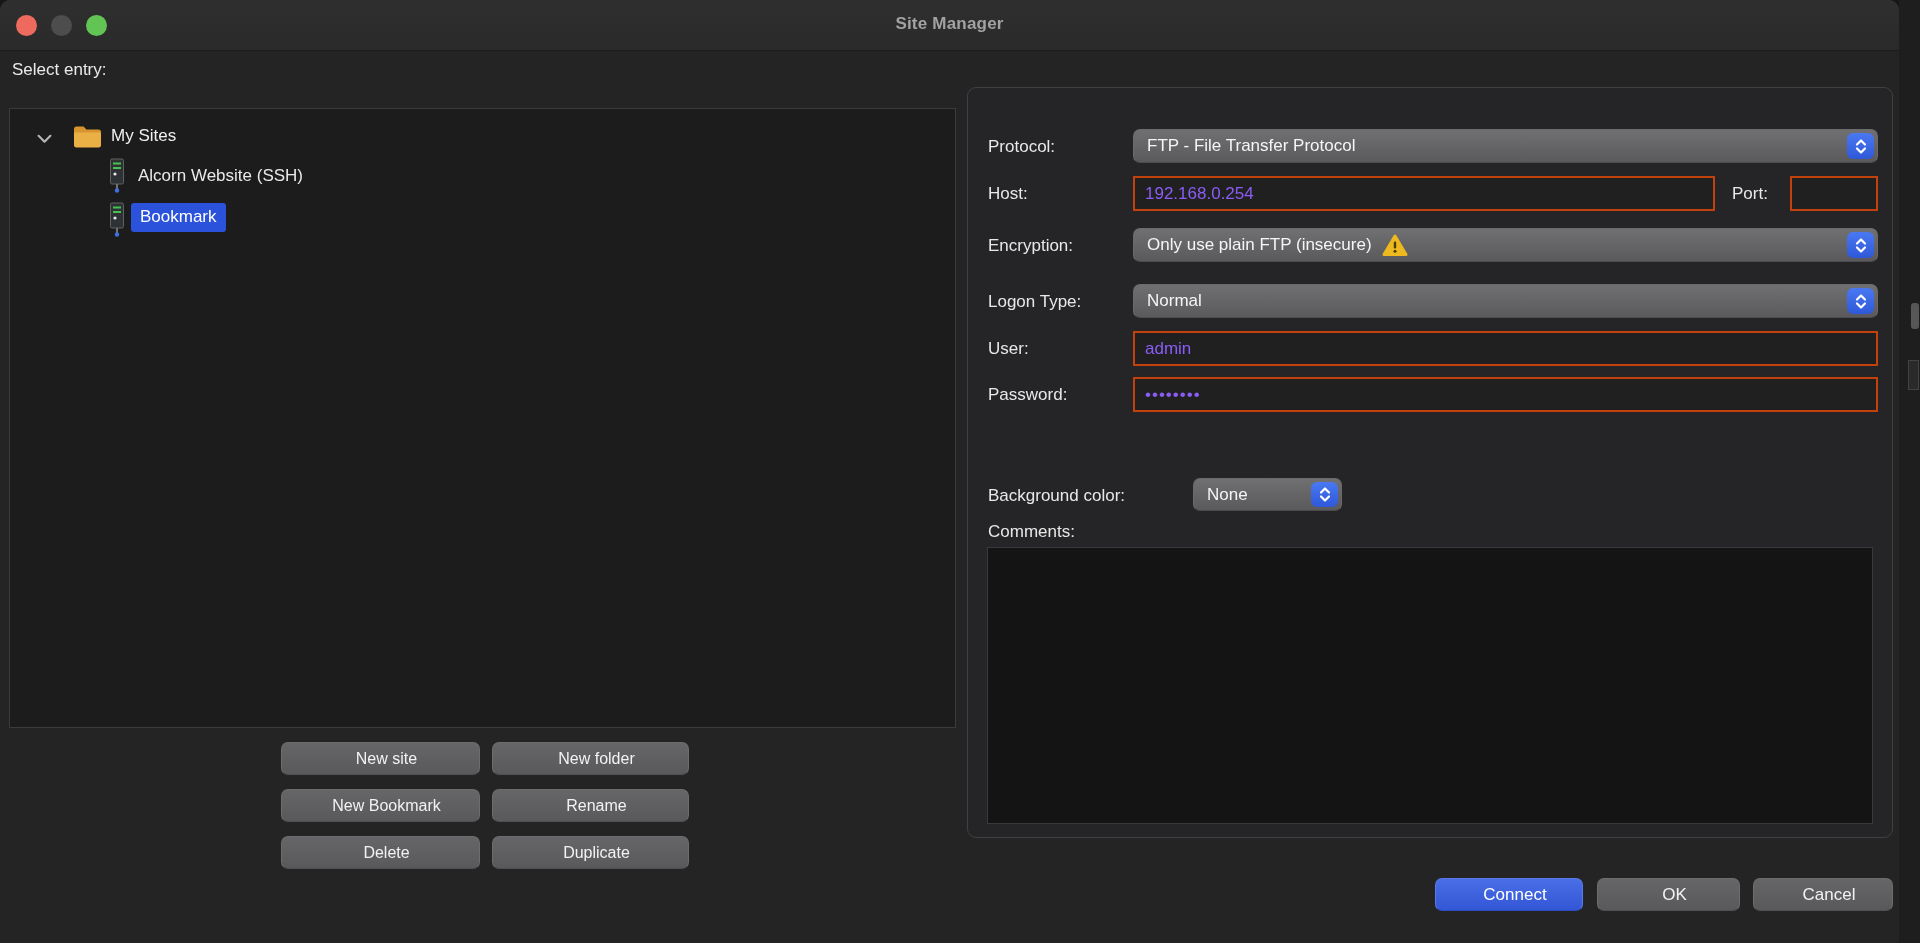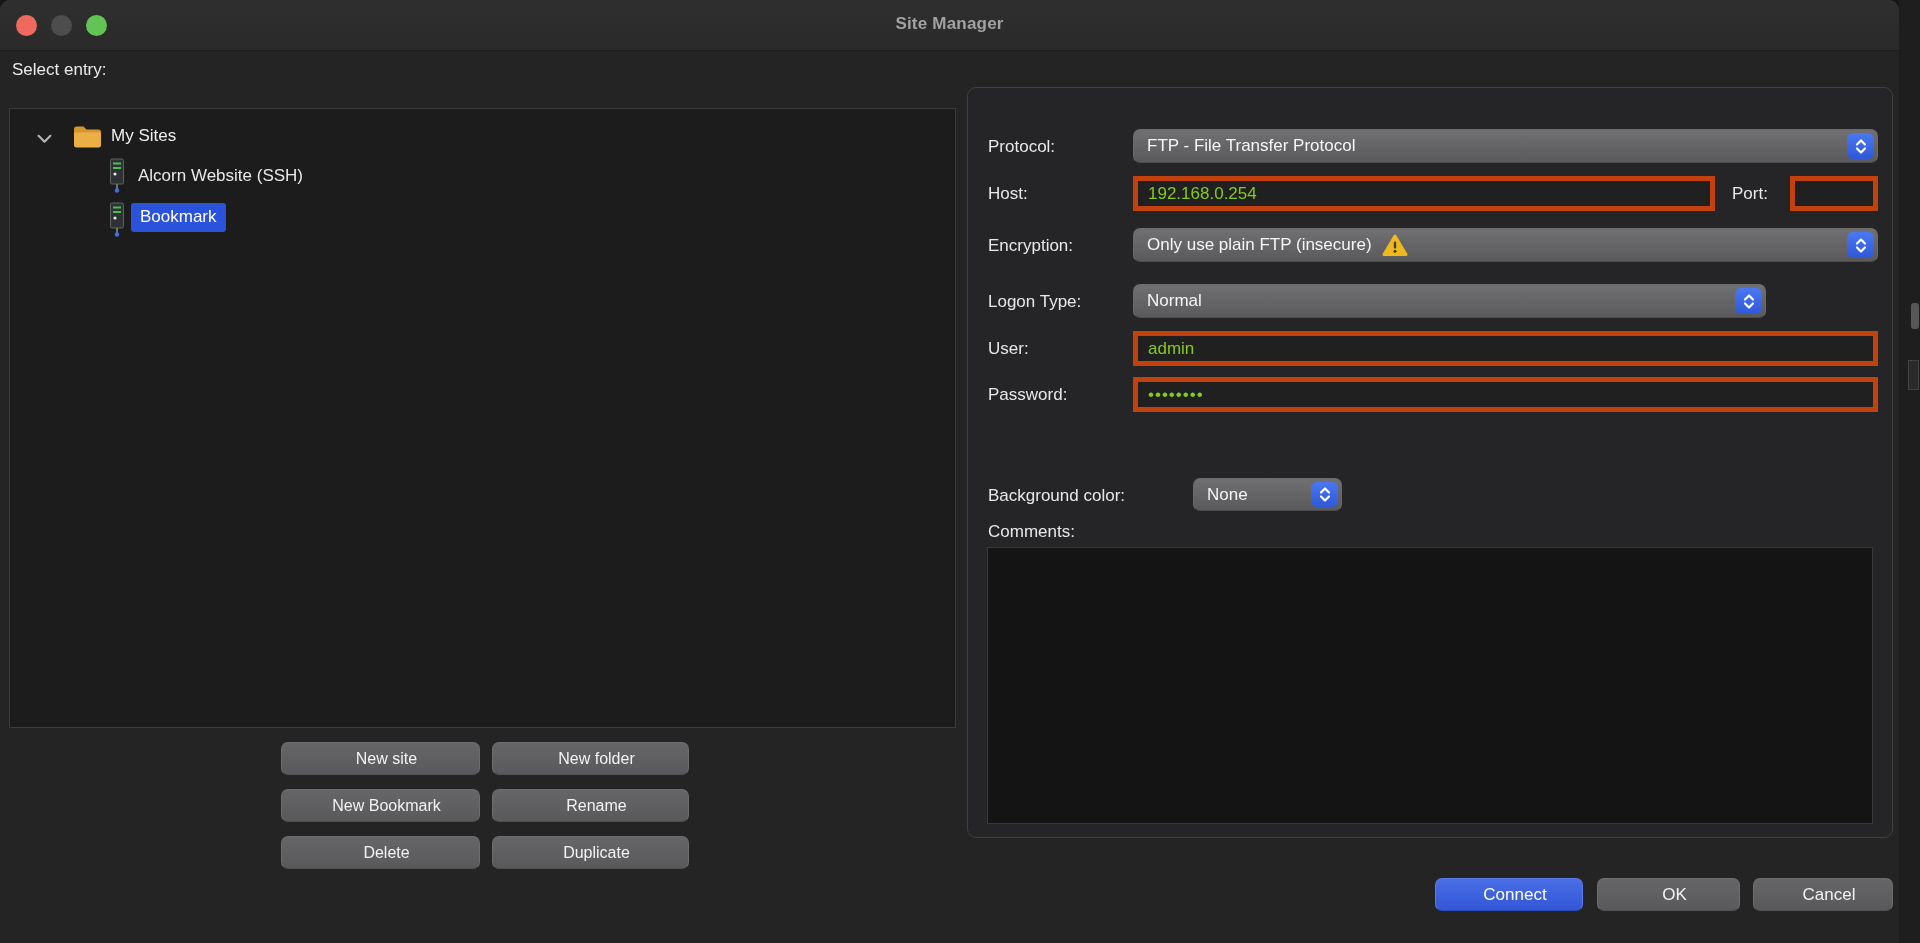--- a/index.html
+++ b/index.html
@@ -54,22 +54,22 @@
   
   .flabel { color:#e8e8e8; font-size:17px; white-space:nowrap; }
   .dropdown { background:linear-gradient(#707072,#5a5a5c); border-radius:7px;
               border:1px solid #6a6a6c; border-bottom-color:#4c4c4e;
               display:flex; align-items:center; padding-left:13px; position:absolute; }
   .dd-text { color:#f5f5f5; font-size:17px; white-space:nowrap; display:flex;
              align-items:center; gap:10px; }
   .dd-stepper { position:absolute; right:3px; top:3px; bottom:3px; width:27px;
                 background:linear-gradient(#4a78f2,#2e58d8); border-radius:6px;
                 display:flex; align-items:center; justify-content:center; }
-  .field { position:absolute; background:#202021; border:5px solid #c2410c;
-           color:#84cc16; font-size:17px; padding:0 10px; outline:none;
+  .field { position:absolute; background:#202021; border:2px solid #c2410c;
+           color:#8b5cf6; font-size:17px; padding:0 10px; outline:none;
            font-family:"Liberation Sans", sans-serif; }
   .comments-area { position:absolute; background:#141415; border:1px solid #39393b;
                    resize:none; outline:none; color:#ddd; font-size:16px;
                    font-family:"Liberation Sans", sans-serif; }
 
   
   .bg-strip { position:absolute; left:1899px; top:0; width:21px; height:943px;
               background:#1e1e1f; }
   .bg-thumb { position:absolute; left:12px; top:303px; width:8px; height:26px;
               background:#575757; border-radius:3px; }
@@ -170,21 +170,21 @@
     </span>
     <span class="dd-stepper">
       <svg width="12" height="17" viewBox="0 0 12 16">
           <path d="M2 6 L6 2 L10 6" stroke="#fff" stroke-width="2.2" fill="none" stroke-linecap="round" stroke-linejoin="round"></path>
           <path d="M2 10 L6 14 L10 10" stroke="#fff" stroke-width="2.2" fill="none" stroke-linecap="round" stroke-linejoin="round"></path>
         </svg>
     </span>
   </div>
 
   <div class="abs flabel" style="left:988px; top:292px;">Logon Type:</div>
-  <div class="dropdown" style="left:1133px; top:284px; width:633px; height:34px;">
+  <div class="dropdown" style="left:1133px; top:284px; width:745px; height:34px;">
     <span class="dd-text">Normal</span>
     <span class="dd-stepper">
       <svg width="12" height="17" viewBox="0 0 12 16">
           <path d="M2 6 L6 2 L10 6" stroke="#fff" stroke-width="2.2" fill="none" stroke-linecap="round" stroke-linejoin="round"></path>
           <path d="M2 10 L6 14 L10 10" stroke="#fff" stroke-width="2.2" fill="none" stroke-linecap="round" stroke-linejoin="round"></path>
         </svg>
     </span>
   </div>
 
   <div class="abs flabel" style="left:988px; top:339px;">User:</div>

